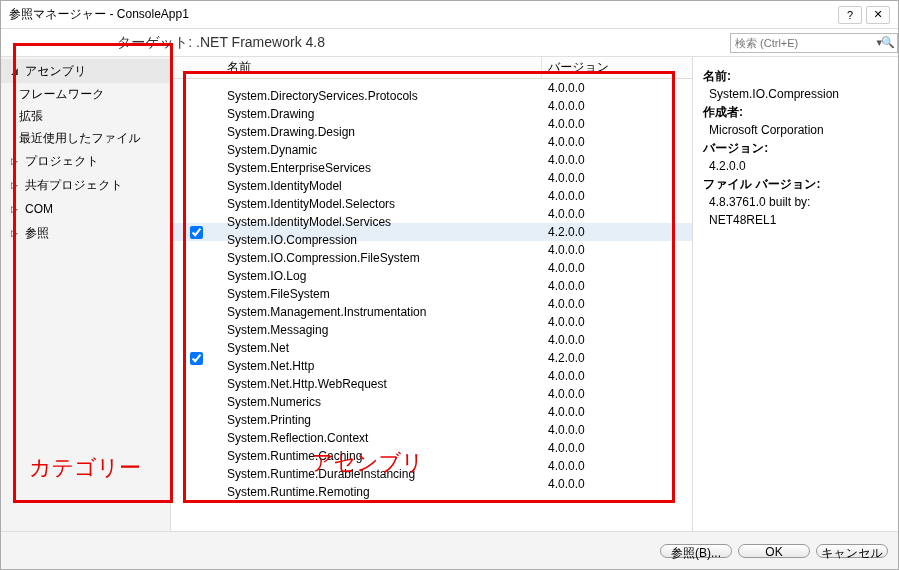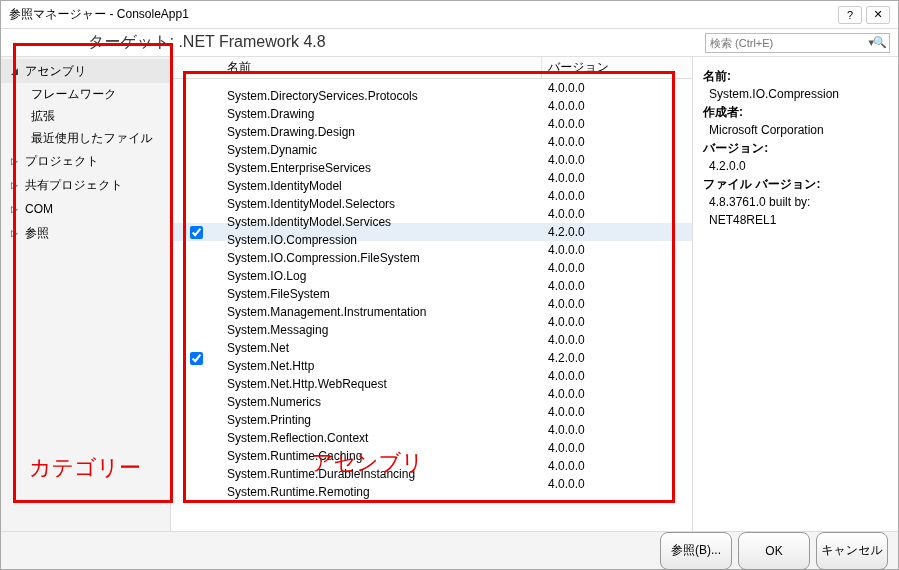--- a/index.html
+++ b/index.html
@@ -4,49 +4,49 @@
 <style>
 * { box-sizing: border-box; margin: 0; padding: 0; }
 body { font-family: "Meiryo UI", "Segoe UI", sans-serif; font-size: 12px; color: #000; background: #fff; }
 .window { width: 899px; height: 570px; border: 1px solid #aaa; background: #f0f0f0; position: relative; display: flex; flex-direction: column; }
 .titlebar { height: 28px; background: #fff; border-bottom: 1px solid #ddd; display: flex; align-items: center; padding: 0 8px; }
 .titlebar-text { flex: 1; font-size: 12px; }
 .titlebar-btns { display: flex; gap: 4px; }
 .titlebar-btn { width: 24px; height: 18px; border: 1px solid #ccc; border-radius: 2px; display: flex; align-items: center; justify-content: center; font-size: 11px; cursor: pointer; background: #fdfdfd; }
 .body { flex: 1; display: flex; flex-direction: column; background: #fff; }
 .toolbar-row { display: flex; align-items: center; height: 28px; border-bottom: 1px solid #e0e0e0; }
-.target-label { flex: 1; padding-left: 87px; font-size: 16px; color: #333; }
-.search-wrap { width: 185px; margin-right: 8px; position: relative; }
+.target-label { flex: 1; padding-left: 116px; font-size: 14px; color: #333; }
+.search-wrap { width: 168px; position: relative; }
 .search-input { width: 100%; height: 20px; border: 1px solid #bbb; padding: 1px 22px 1px 4px; font-size: 11px; color: #666; }
 .search-icon { position: absolute; right: 3px; top: 3px; font-size: 11px; color: #555; }
 .content { flex: 1; display: flex; overflow: hidden; }
 .sidebar { width: 170px; background: #f4f4f4; border-right: 1px solid #ddd; padding-top: 2px; position: relative; }
 .sidebar-item { display: flex; align-items: center; height: 24px; padding: 0 6px 0 10px; cursor: pointer; font-size: 12px; }
 .sidebar-item.top { font-weight: normal; }
 .sidebar-item.expanded { background: #e8e8e8; }
-.sidebar-sub { padding-left: 30px; height: 22px; display: flex; align-items: center; font-size: 12px; cursor: pointer; }
+.sidebar-sub { padding-left: 18px; height: 22px; display: flex; align-items: center; font-size: 12px; cursor: pointer; }
 .tri { display: inline-block; width: 10px; font-size: 9px; color: #333; margin-right: 4px; }
 .main { flex: 1; display: flex; overflow: hidden; }
 .listwrap { flex: 1; display: flex; flex-direction: column; border-right: 1px solid #ddd; position: relative; }
 .list-header { display: flex; height: 22px; border-bottom: 1px solid #ddd; background: #fcfcfc; }
 .col-chk { width: 50px; }
 .col-name { flex: 1; padding-left: 6px; display: flex; align-items: center; font-size: 12px; border-right: 1px solid #e5e5e5; }
 .col-ver { width: 150px; padding-left: 6px; display: flex; align-items: center; font-size: 12px; }
 .list-body { flex: 1; overflow-y: auto; }
 .row { display: flex; height: 18px; align-items: center; font-size: 12px; }
 .row.selected { background: #e6eef7; }
 .row .chkcell { width: 50px; display: flex; justify-content: center; }
 .row .namecell { flex: 1; padding-left: 6px; white-space: nowrap; overflow: hidden; margin-top: 16px; }
 .row .vercell { width: 150px; padding-left: 6px; }
 .row input[type=checkbox] { width: 13px; height: 13px; }
 .detail { width: 205px; padding: 10px 10px; font-size: 12px; line-height: 1.5; }
 .detail .lbl { font-weight: bold; }
 .detail .val { margin-left: 6px; }
 .bottom-bar { height: 38px; border-top: 1px solid #ddd; display: flex; align-items: center; justify-content: flex-end; padding: 0 10px; gap: 6px; background: #f4f4f4; }
-.btn { min-width: 72px; height: 38px; border: 1px solid #999; background: linear-gradient(#fff,#e8e8e8); font-size: 12px; cursor: pointer; border-radius: 8px; }
+.btn { min-width: 72px; height: 14px; border: 1px solid #999; background: linear-gradient(#fff,#e8e8e8); font-size: 12px; cursor: pointer; border-radius: 8px; }
 
 .ann-box { position: absolute; border: 3px solid #e60000; pointer-events: none; }
 .ann-sidebar { left: 12px; top: 42px; width: 160px; height: 460px; }
 .ann-list { left: 182px; top: 70px; width: 492px; height: 432px; }
 .ann-text { position: absolute; color: #e60000; font-size: 22px; font-weight: normal; pointer-events: none; }
 .ann-cat { left: 28px; top: 452px; }
 .ann-asm { left: 310px; top: 447px; }
 </style>
 </head>
 <body>

